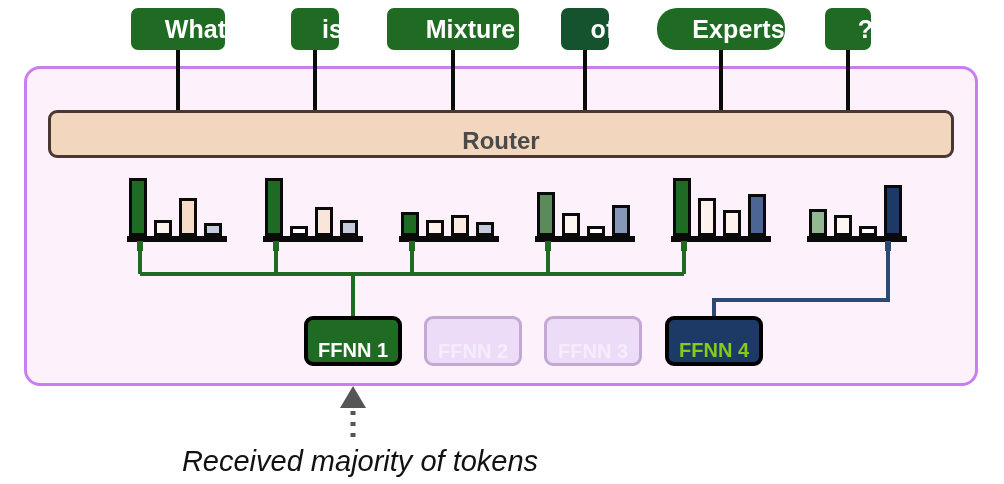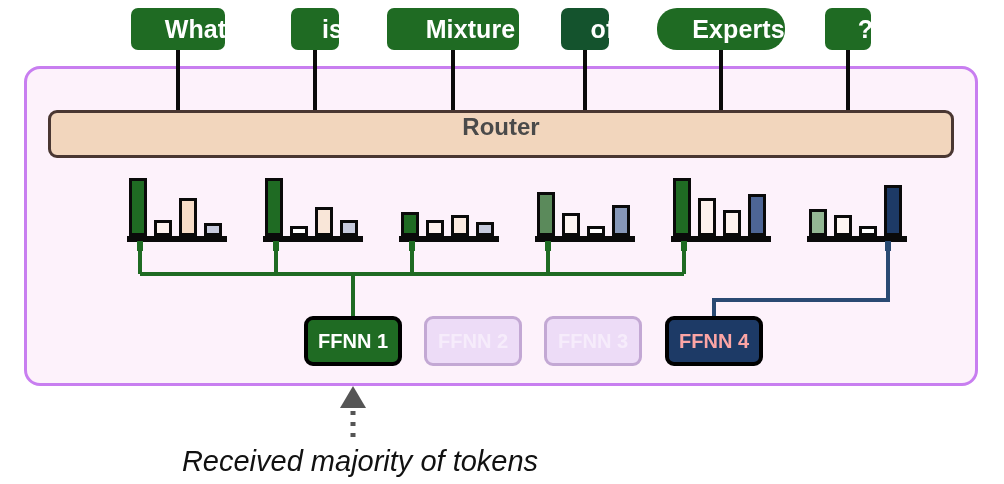--- a/index.html
+++ b/index.html
@@ -23,39 +23,39 @@
     display:flex;align-items:center;justify-content:center;
     letter-spacing:.1px;
     padding-left:35px;
   }
 
   
   .router{
     position:absolute;left:48px;top:110px;width:906px;height:48px;
     box-sizing:border-box;
     background:#f2d6bd;border:3px solid #4a3732;border-radius:9px;
-    display:flex;align-items:flex-start;justify-content:center;
+    display:flex;align-items:flex-end;justify-content:center;
     color:#4a4a4a;font-size:24px;font-weight:700;
   }
 
   
   .bargroup{position:absolute;height:64px;}
   .bargroup .baseline{
     position:absolute;left:0;bottom:0;height:6px;width:100%;
     background:#0a0a0a;
   }
   .bar{position:absolute;bottom:6px;box-sizing:border-box;
        border:3px solid #0a0a0a;}
   .stem{position:absolute;bottom:-9px;width:6px;height:10px;}
 
   
   .ffnn{
     position:absolute;top:316px;height:50px;width:98px;
     box-sizing:border-box;border-radius:9px;
-    display:flex;align-items:center;justify-content:center;
+    display:flex;align-items:flex-end;justify-content:center;
     font-size:20px;font-weight:700;
   }
   .ffnn.active{border:4px solid #000000;color:#ffffff;}
   .ffnn.inactive{border:3px solid #c3a8d4;background:#eddcf7;color:#f6ecfb;}
 
   
   .caption{
     position:absolute;left:0;top:445px;width:720px;text-align:center;
     font-size:29px;font-style:italic;color:#111111;
   }
@@ -174,19 +174,19 @@
   <div id="experts-layer">
       <div class="ffnn active" style="left: 304px; background: rgb(31, 107, 35); color: rgb(255, 255, 255);">
         <span>FFNN 1</span>
       </div>
       <div class="ffnn inactive" style="left: 424px; background: rgb(237, 220, 247); color: rgb(246, 236, 251);">
         <span>FFNN 2</span>
       </div>
       <div class="ffnn inactive" style="left: 544px; background: rgb(237, 220, 247); color: rgb(246, 236, 251);">
         <span>FFNN 3</span>
       </div>
-      <div class="ffnn active" style="left: 665px; background: rgb(29, 58, 102); color: #fca5a5;">
+      <div class="ffnn active" style="left: 665px; background: rgb(29, 58, 102); color: #84cc16;">
         <span>FFNN 4</span>
       </div>
     </div>
 
   <div class="caption">Received majority of tokens</div>
 </div>
 
 </body></html>

